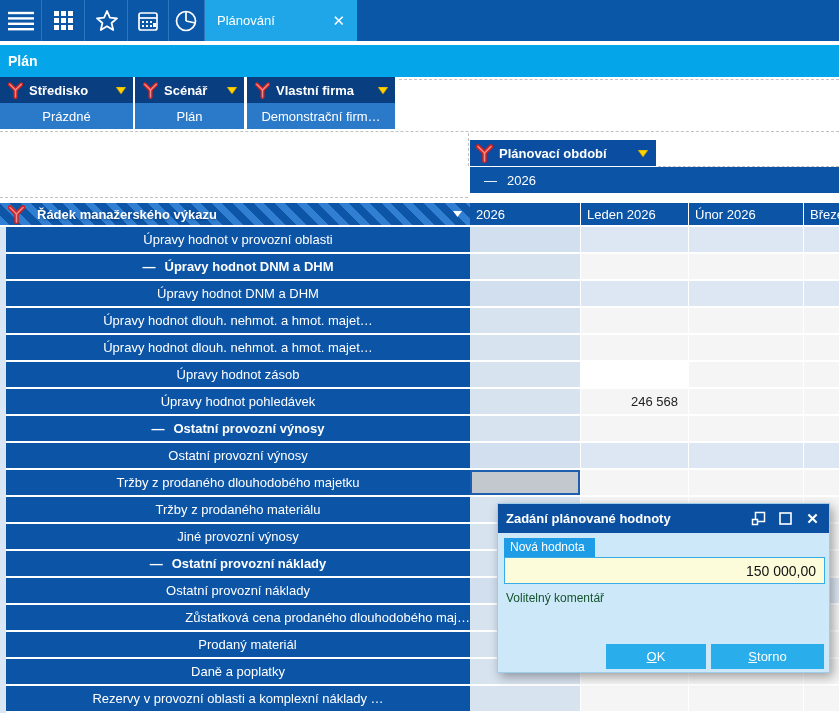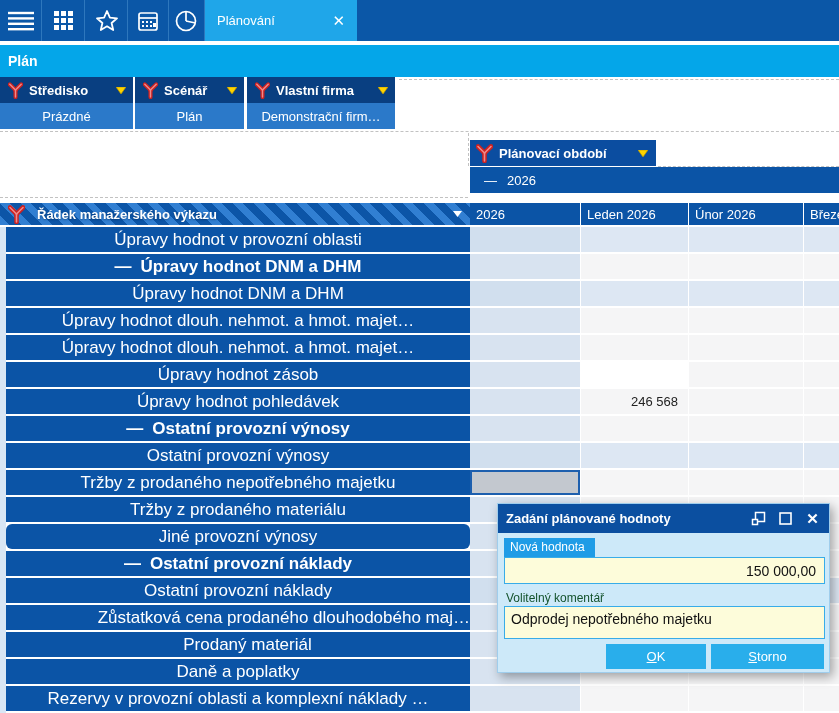--- a/index.html
+++ b/index.html
@@ -41,21 +41,21 @@
     font-size:13px; display:flex; align-items:center; gap:12px; padding:0 8px; cursor:pointer;
     background:repeating-linear-gradient(45deg,#317fd2 0 7px,#0c55a7 7px 15px); }
   #row-dim .hdr-text { flex:1; text-shadow:0 1px 2px rgba(0,40,90,.55); white-space:nowrap; overflow:hidden; }
   .colhdr { position:absolute; top:203px; height:22px; background:#0b54a6; color:#fff;
     font-size:13px; display:flex; align-items:center; padding-left:6px; overflow:hidden;
     white-space:nowrap; cursor:pointer; }
 
   
   #tree-strip { left:0; top:227px; width:6px; height:486px; background:#d9e6f4; }
   .tree-row { position:absolute; left:6px; width:464px; height:25px; background:#0b54a6;
-    color:#fff; font-size:17px; display:flex; align-items:center; justify-content:center;
+    color:#fff; font-size:13px; display:flex; align-items:center; justify-content:center;
     gap:9px; white-space:nowrap; overflow:hidden; cursor:pointer; }
   .tree-row.group { font-weight:bold; }
   .cell { position:absolute; height:25px; font-size:13px; color:#222; display:flex;
     align-items:center; justify-content:flex-end; padding-right:10px; overflow:hidden; cursor:cell; }
   .cell.selected { background:#c3c8cf !important; border:2px solid #1d5fae; }
 
   
   #dialog { left:497px; top:503px; width:333px; height:170px; background:#cde9f9;
     border:1px solid #9fcdec; box-shadow:3px 4px 10px rgba(0,0,0,.35); z-index:50; }
   #dialog-title { position:absolute; left:0; top:0; width:100%; height:29px; background:#0b4fa0;
@@ -380,26 +380,26 @@
       <span>Úpravy hodnot pohledávek</span>
     </div>
     <div class="tree-row group" style="top: 416px;">
       <span>—</span>
       <span>Ostatní provozní výnosy</span>
     </div>
     <div class="tree-row" style="top: 443px;">
       <span>Ostatní provozní výnosy</span>
     </div>
     <div class="tree-row" style="top: 470px;">
-      <span>Tržby z prodaného nepotřebného majetku</span>
+      <span>Tržby z prodaného dlouhodobého majetku</span>
     </div>
     <div class="tree-row" style="top: 497px;">
       <span>Tržby z prodaného materiálu</span>
     </div>
-    <div class="tree-row" style="top: 524px; border-radius: 6px;">
+    <div class="tree-row" style="top: 524px;">
       <span>Jiné provozní výnosy</span>
     </div>
     <div class="tree-row group" style="top: 551px;">
       <span>—</span>
       <span>Ostatní provozní náklady</span>
     </div>
     <div class="tree-row" style="top: 578px;">
       <span>Ostatní provozní náklady</span>
     </div>
     <div class="tree-row" style="top: 605px; justify-content: flex-end;">
@@ -428,20 +428,19 @@
     <span class="dlg-ico">
       <svg width="13" height="13" viewBox="0 0 13 13">
           <rect x="1" y="1" width="11" height="11" fill="none" stroke="#fff" stroke-width="1.6"></rect>
         </svg>
     </span>
     <span class="dlg-ico" style="font-size:15px">✕</span>
   </div>
   <div id="field-chip">Nová hodnota</div>
   <input id="value-input" value="150 000,00" style="">
   <div id="comment-label">Volitelný komentář</div>
-  <textarea id="comment-input" style="">Odprodej nepotřebného majetku</textarea>
   <div class="dlg-btn" id="btn-storno">
     <span class="btn-label">Storno</span>
   </div>
   <div class="dlg-btn" id="btn-ok">
     <span class="btn-label">OK</span>
   </div>
 </div>
 
 </body></html>

